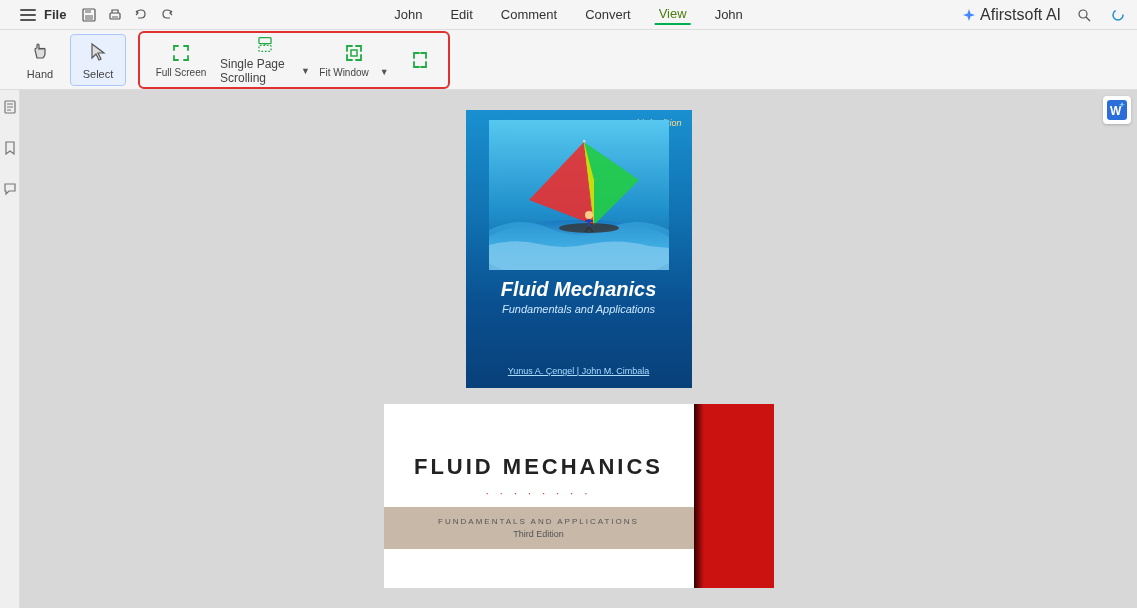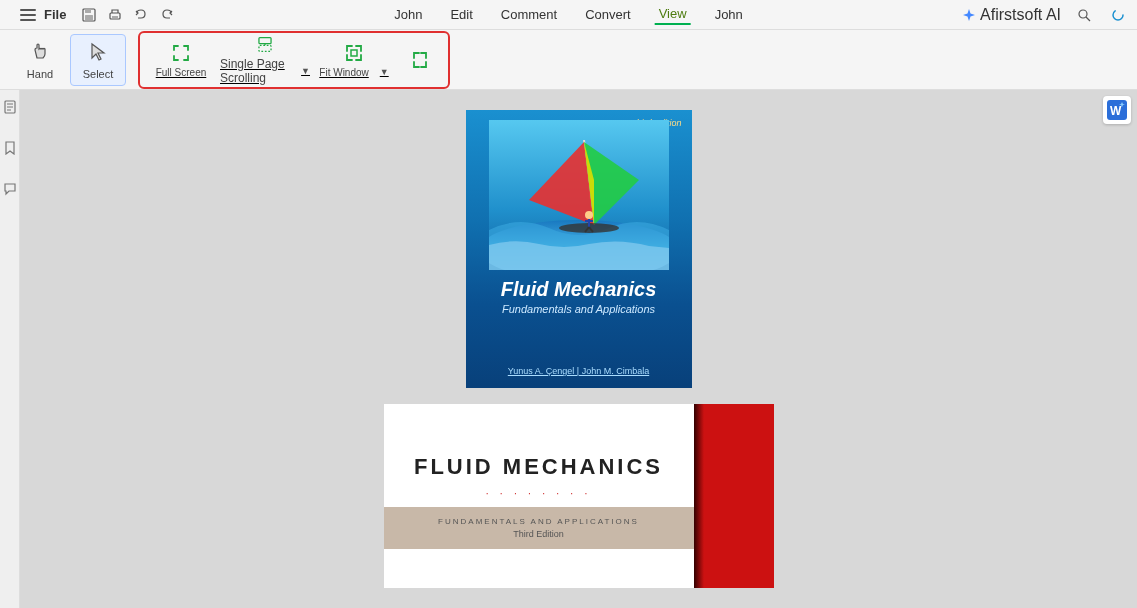--- a/index.html
+++ b/index.html
@@ -100,21 +100,20 @@
 
     
     .view-toolbar-group {
       display: flex;
       align-items: center;
       border: 2px solid #e03030;
       border-radius: 6px;
       padding: 2px 6px;
       gap: 4px;
       margin-left: 8px;
-      text-decoration: underline;
     }
     .view-tool-btn {
       display: flex;
       flex-direction: column;
       align-items: center;
       justify-content: center;
       width: 70px;
       height: 50px;
       border-radius: 4px;
       cursor: pointer;

